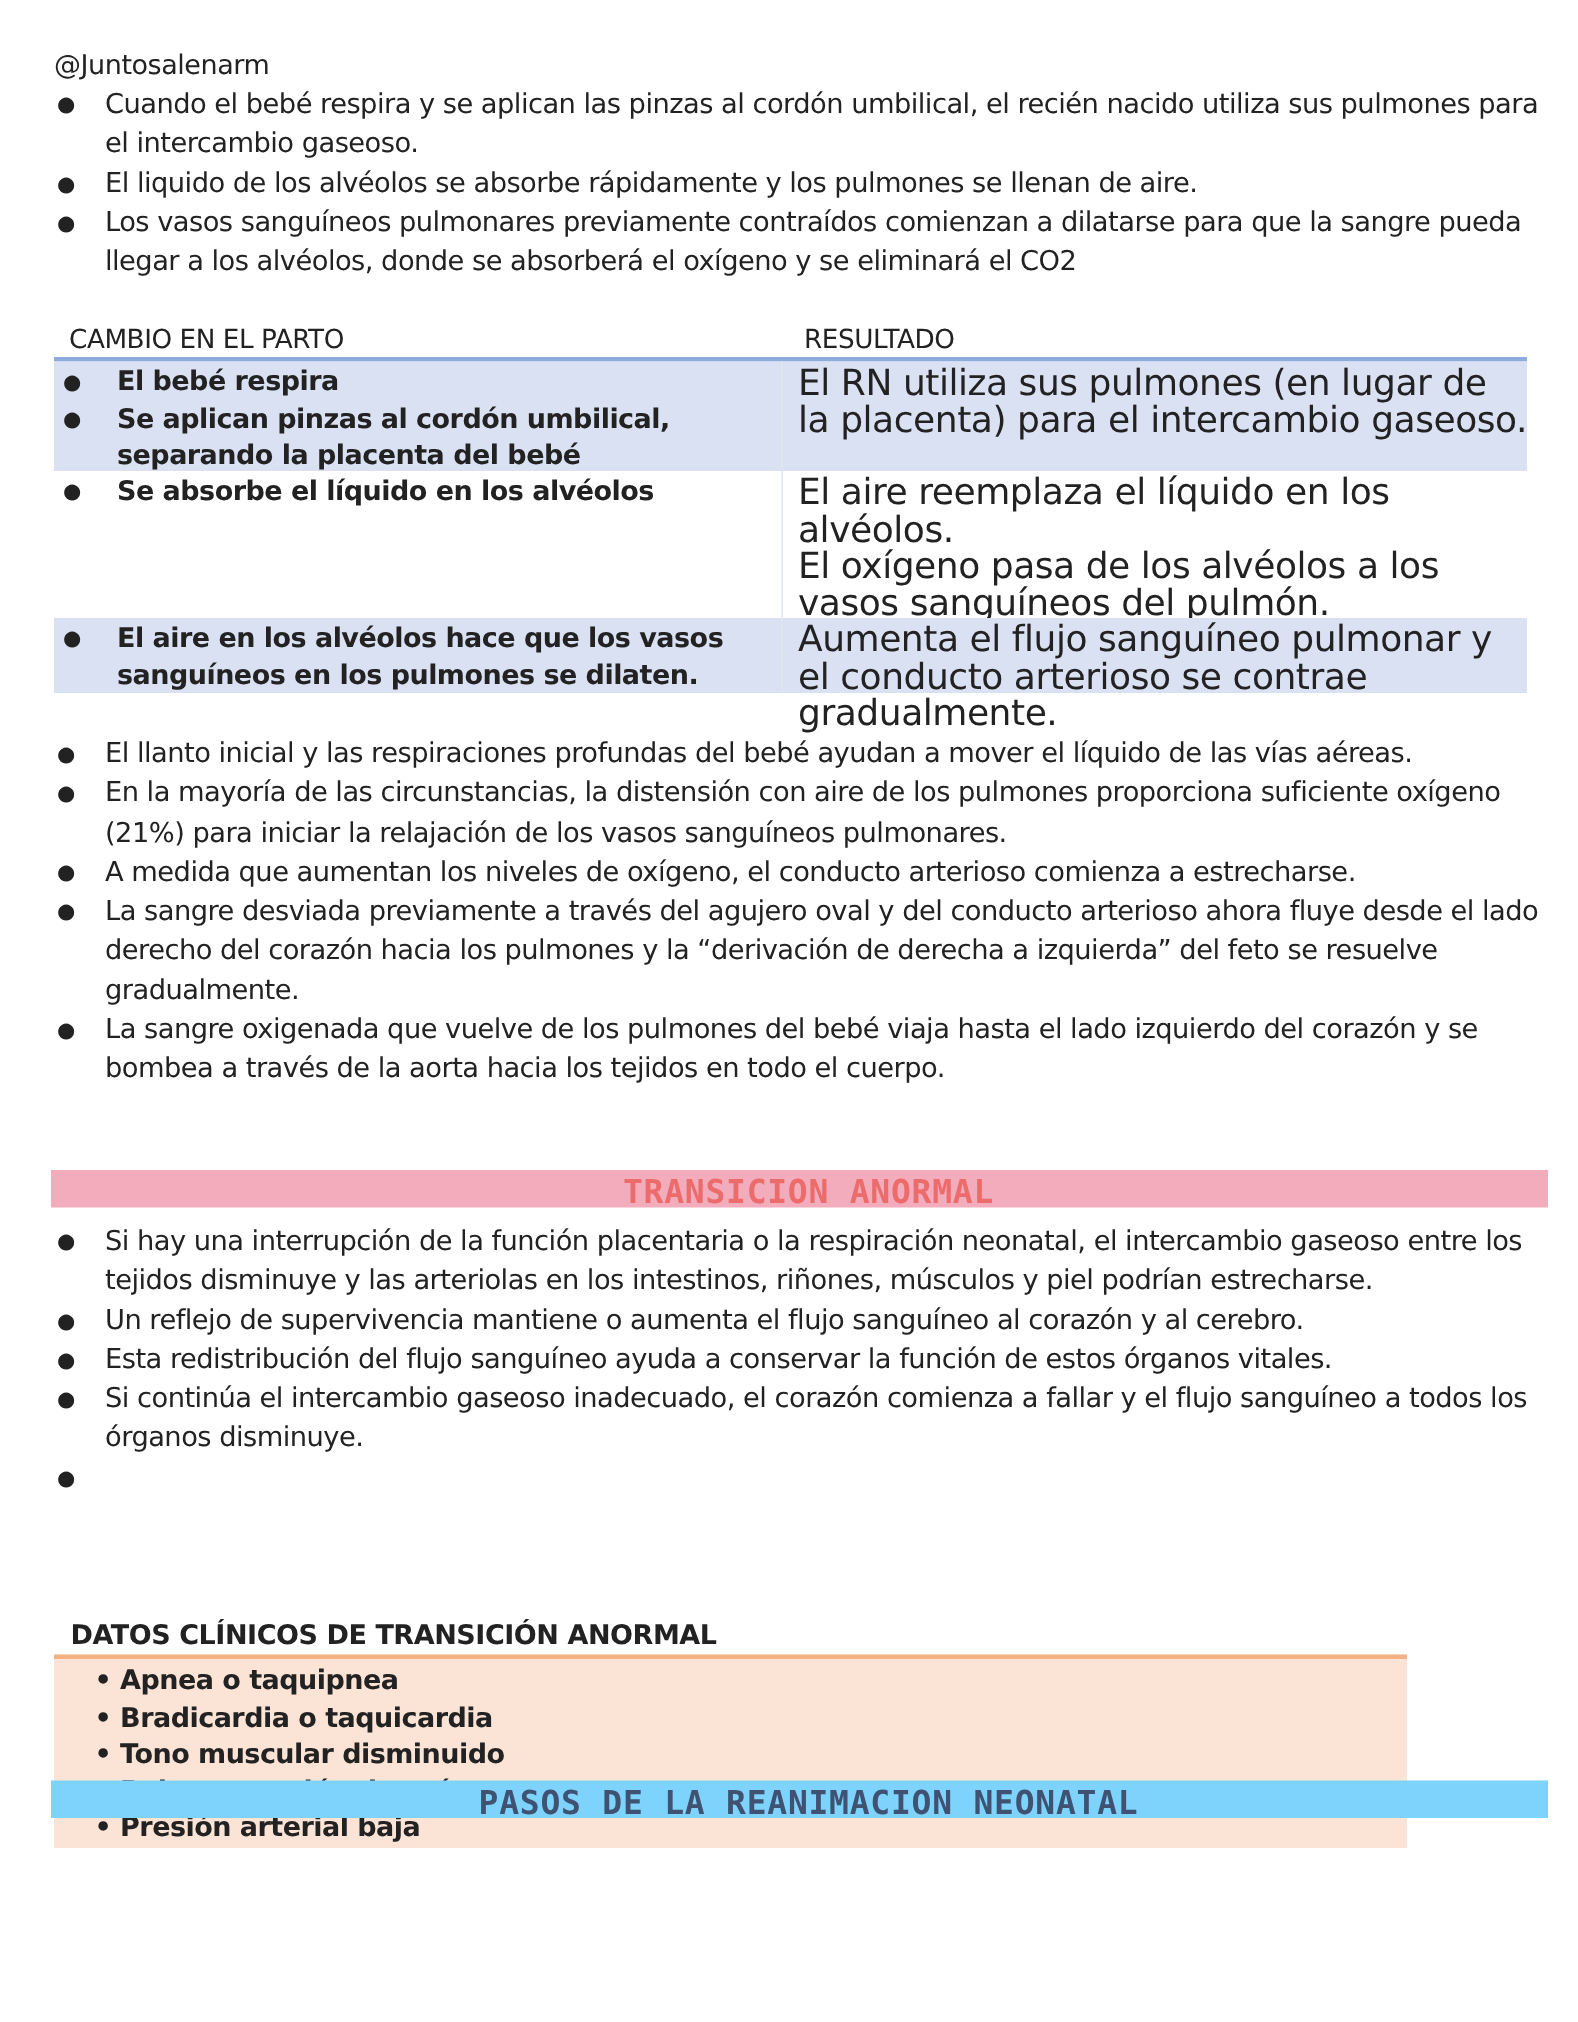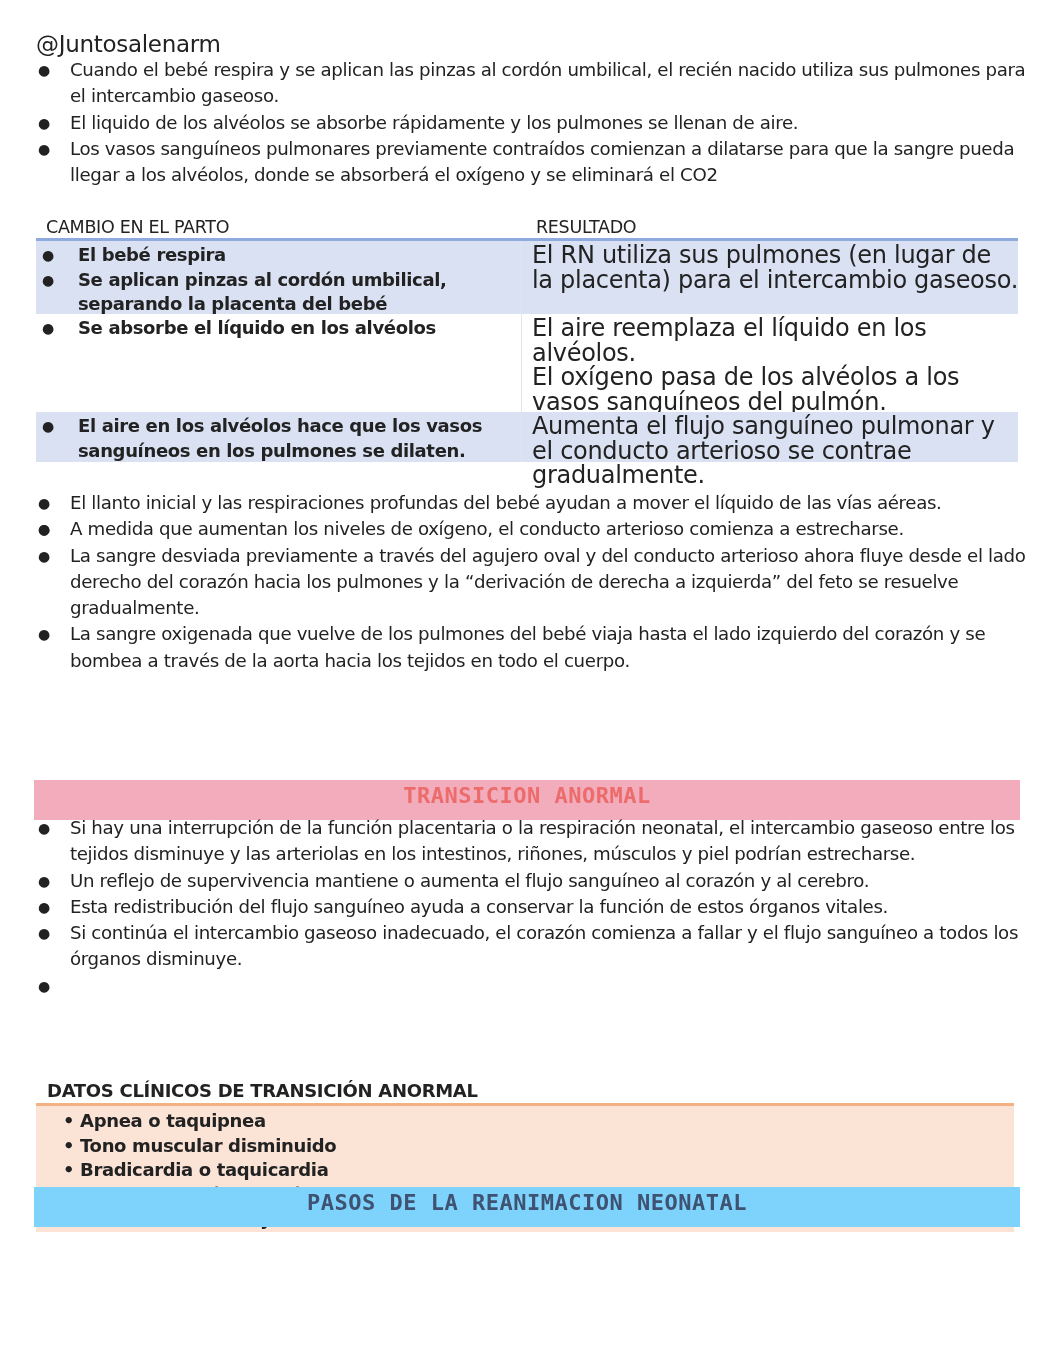--- a/index.html
+++ b/index.html
@@ -4,21 +4,21 @@
 <style>
   html, body { margin: 0; padding: 0; background: #ffffff; }
   body {
     width: 1052px; height: 1348px; position: relative; overflow: hidden;
     font-family: "DejaVu Sans", "Liberation Sans", sans-serif;
     color: #222222;
   }
   .page { position: absolute; left: 0; top: 0; width: 1052px; }
   .handle {
     position: absolute; left: 36px; top: 33px;
-    font-size: 23px; letter-spacing: -0.3px; line-height: 22px;
+    font-size: 18px; letter-spacing: -0.3px; line-height: 22px;
   }
   ul.bl {
     list-style: none; margin: 0; padding: 0;
     position: absolute; left: 36px; width: 990px;
   }
   ul.bl li {
     position: relative; padding-left: 34px;
     font-size: 18.2px; line-height: 26.3px; letter-spacing: -0.35px;
   }
   ul.bl li .dot {
@@ -39,34 +39,35 @@
   .trow .col2 { width: 491px; padding: 2px 0 0 10px; font-size: 24px; line-height: 24.6px; letter-spacing: -0.3px; }
   .trow .col1 ul { list-style: none; margin: 0; padding: 0; }
   .trow .col1 li {
     position: relative; padding-left: 42px; font-weight: bold;
     font-size: 18px; line-height: 24.6px; letter-spacing: -0.35px;
   }
   .trow .col1 li .dot { position: absolute; left: 6px; top: 0; font-size: 14px; }
   .col2 p { margin: 0; }
   
   .banner {
-    position: absolute; left: 34px; width: 986px; height: 40px;
+    position: absolute; left: 34px; width: 986px; height: 25px;
     text-align: center; font-weight: bold; font-size: 22px;
     line-height: 32px; letter-spacing: 0.5px;
     font-family: "DejaVu Sans Mono", "Liberation Mono", monospace;
+    padding-left: 12px;
   }
   .banner.pink { top: 780px; background: #f2acbc; color: #ec6c6c; }
   .banner.blue { top: 1187px; background: #7dd3fc; color: #3f5272; }
   
   .clin-title {
     position: absolute; left: 47px; top: 1080px;
     font-weight: bold; font-size: 18px; letter-spacing: -0.3px;
   }
   .clin-box {
-    position: absolute; left: 36px; top: 1103px; width: 978px; height: 126px;
+    position: absolute; left: 36px; top: 1103px; width: 902px; height: 126px;
     background: #fbe3d6; border-top: 3px solid #f4b183;
   }
   .clin-box ul { list-style: none; margin: 0; padding: 3px 0 0 27px; }
   .clin-box li {
     font-weight: bold; font-size: 18px; line-height: 24.6px; letter-spacing: -0.35px;
   }
 </style>
 </head>
 <body>
 
@@ -118,42 +119,42 @@
         </ul>
       </div>
       <div class="col2">
         <p>Aumenta el flujo sanguíneo pulmonar y el conducto arterioso se contrae gradualmente.</p>
       </div>
     </div>
   </div>
 
   <ul class="bl" style="top:490px;">
     <li><span class="dot">●</span><span>El llanto inicial y las respiraciones profundas del bebé ayudan a mover el líquido de las vías aéreas.</span></li>
-    <li><span class="dot">●</span></li>
+    <li><span class="dot">●</span><span>En la mayoría de las circunstancias, la distensión con aire de los pulmones proporciona suficiente oxígeno (21%) para iniciar la relajación de los vasos sanguíneos pulmonares.</span></li>
     <li><span class="dot">●</span><span>A medida que aumentan los niveles de oxígeno, el conducto arterioso comienza a estrecharse.</span></li>
     <li><span class="dot">●</span><span>La sangre desviada previamente a través del agujero oval y del conducto arterioso ahora fluye desde el lado derecho del corazón hacia los pulmones y la “derivación de derecha a izquierda” del feto se resuelve gradualmente.</span></li>
     <li><span class="dot">●</span><span>La sangre oxigenada que vuelve de los pulmones del bebé viaja hasta el lado izquierdo del corazón y se bombea a través de la aorta hacia los tejidos en todo el cuerpo.</span></li>
   </ul>
 
   <div class="banner pink">TRANSICION ANORMAL</div>
 
   <ul class="bl" style="top:815px;">
     <li><span class="dot">●</span><span>Si hay una interrupción de la función placentaria o la respiración neonatal, el intercambio gaseoso entre los tejidos disminuye y las arteriolas en los intestinos, riñones, músculos y piel podrían estrecharse.</span></li>
     <li><span class="dot">●</span><span>Un reflejo de supervivencia mantiene o aumenta el flujo sanguíneo al corazón y al cerebro.</span></li>
     <li><span class="dot">●</span><span>Esta redistribución del flujo sanguíneo ayuda a conservar la función de estos órganos vitales.</span></li>
     <li><span class="dot">●</span><span>Si continúa el intercambio gaseoso inadecuado, el corazón comienza a fallar y el flujo sanguíneo a todos los órganos disminuye.</span></li>
     <li><span class="dot">●</span></li>
   </ul>
 
   <div class="clin-title">DATOS CLÍNICOS DE TRANSICIÓN ANORMAL</div>
   <div class="clin-box">
     <ul>
       <li>• Apnea o taquipnea</li>
+      <li>• Bradicardia o taquicardia</li>
       <li>• Tono muscular disminuido</li>
-      <li>• Bradicardia o taquicardia</li>
       <li>• Baja saturación de oxígeno</li>
       <li>• Presión arterial baja</li>
     </ul>
   </div>
 
   <div class="banner blue">PASOS DE LA REANIMACION NEONATAL</div>
 
 </div>
 
 </body></html>

